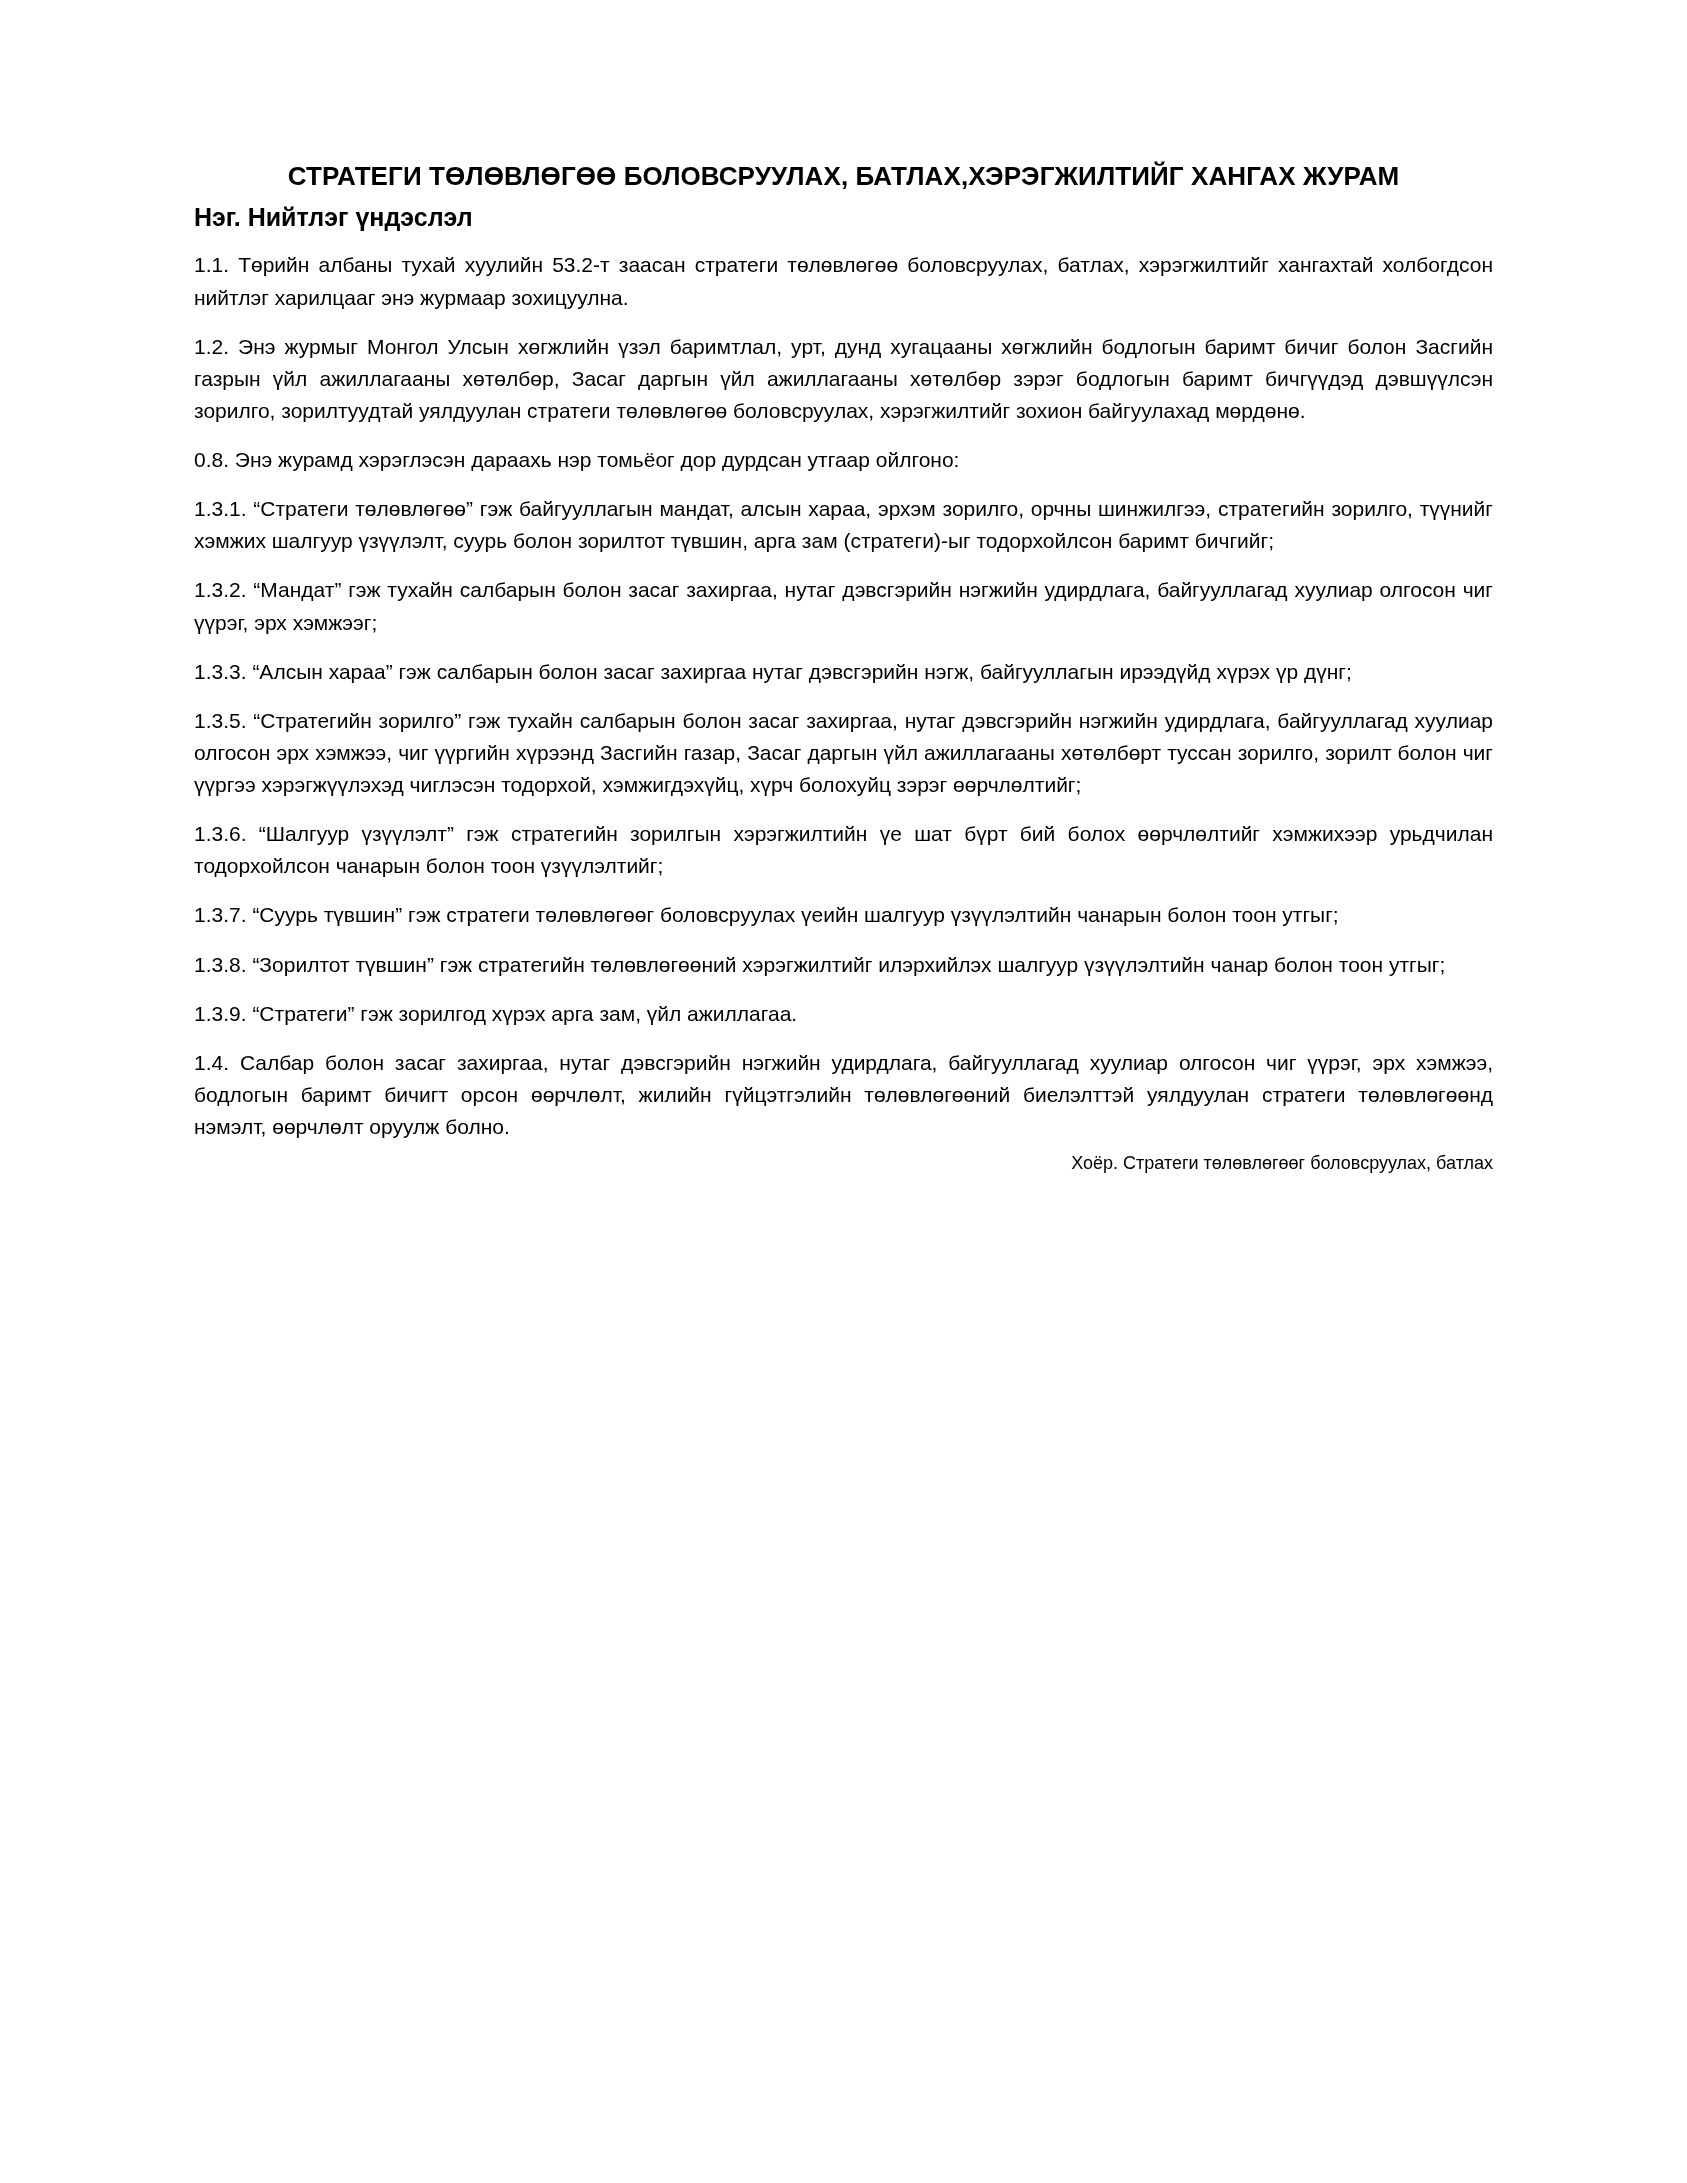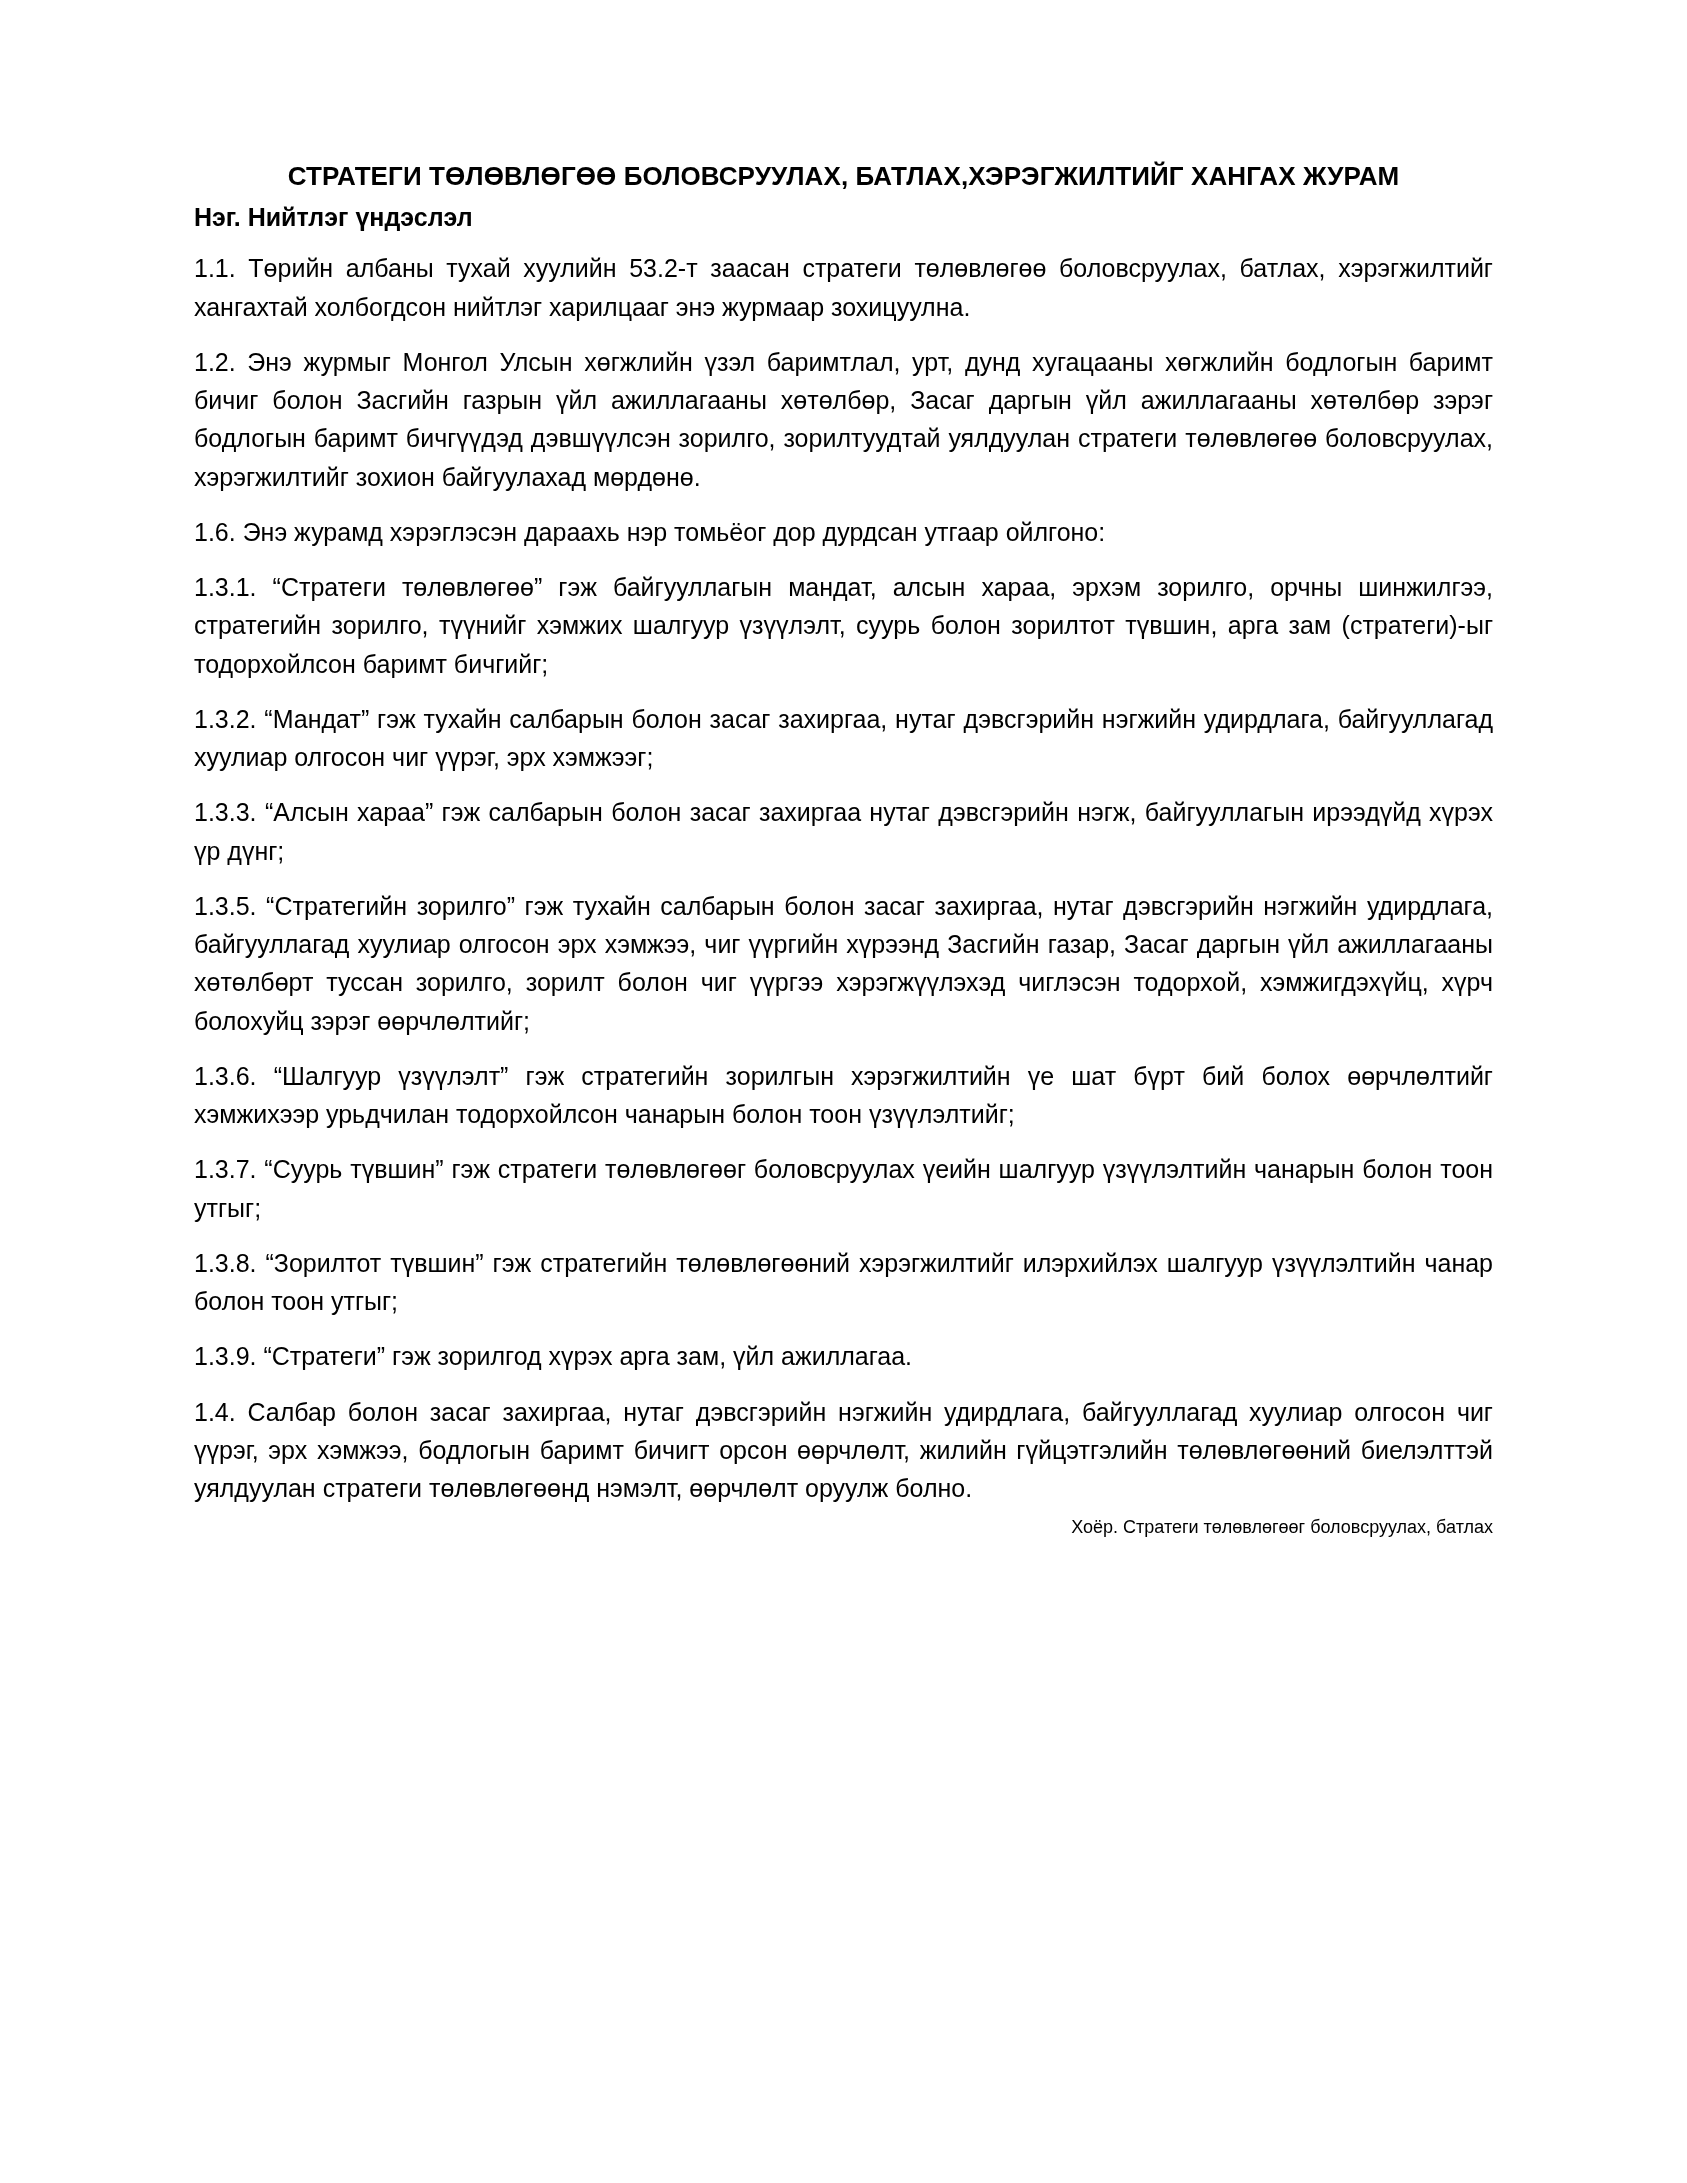--- a/index.html
+++ b/index.html
@@ -28,21 +28,21 @@
     margin: 0 0 10.6px 0;
     letter-spacing: 0.1px;
   }
   .section-heading-center {
     font-size: 25px;
     font-weight: bold;
     line-height: 1.2;
     margin: 0 0 17px 0;
   }
   p.body-par {
-    font-size: 25px;
+    font-size: 21px;
     line-height: 1.53;
     text-align: justify;
     text-justify: inter-word;
     margin: 0 0 17px 0;
     -webkit-hyphens: none;
     hyphens: none;
   }
   p.body-par:last-of-type {
     margin-bottom: 8px;
   }
@@ -61,21 +61,21 @@
 <body>
 
 <div class="page">
 
   <h1 class="doc-title">СТРАТЕГИ ТӨЛӨВЛӨГӨӨ БОЛОВСРУУЛАХ, БАТЛАХ,ХЭРЭГЖИЛТИЙГ ХАНГАХ ЖУРАМ</h1>
 
   <h2 class="section-heading-center">Нэг. Нийтлэг үндэслэл</h2>
 
   <p class="body-par">1.1. Төрийн албаны тухай хуулийн 53.2-т заасан стратеги төлөвлөгөө боловсруулах, батлах, хэрэгжилтийг хангахтай холбогдсон нийтлэг харилцааг энэ журмаар зохицуулна.</p>
   <p class="body-par">1.2. Энэ журмыг Монгол Улсын хөгжлийн үзэл баримтлал, урт, дунд хугацааны хөгжлийн бодлогын баримт бичиг болон Засгийн газрын үйл ажиллагааны хөтөлбөр, Засаг даргын үйл ажиллагааны хөтөлбөр зэрэг бодлогын баримт бичгүүдэд дэвшүүлсэн зорилго, зорилтуудтай уялдуулан стратеги төлөвлөгөө боловсруулах, хэрэгжилтийг зохион байгуулахад мөрдөнө.</p>
-  <p class="body-par par-last-line-natural">1.6. Энэ журамд хэрэглэсэн дараахь нэр томьёог дор дурдсан утгаар ойлгоно:</p>
+  <p class="body-par par-last-line-natural">0.8. Энэ журамд хэрэглэсэн дараахь нэр томьёог дор дурдсан утгаар ойлгоно:</p>
   <p class="body-par">1.3.1. “Стратеги төлөвлөгөө” гэж байгууллагын мандат, алсын хараа, эрхэм зорилго, орчны шинжилгээ, стратегийн зорилго, түүнийг хэмжих шалгуур үзүүлэлт, суурь болон зорилтот түвшин, арга зам (стратеги)-ыг тодорхойлсон баримт бичгийг;</p>
   <p class="body-par">1.3.2. “Мандат” гэж тухайн салбарын болон засаг захиргаа, нутаг дэвсгэрийн нэгжийн удирдлага, байгууллагад хуулиар олгосон чиг үүрэг, эрх хэмжээг;</p>
   <p class="body-par">1.3.3. “Алсын хараа” гэж салбарын болон засаг захиргаа нутаг дэвсгэрийн нэгж, байгууллагын ирээдүйд хүрэх үр дүнг;</p>
   <p class="body-par">1.3.5. “Стратегийн зорилго” гэж тухайн салбарын болон засаг захиргаа, нутаг дэвсгэрийн нэгжийн удирдлага, байгууллагад хуулиар олгосон эрх хэмжээ, чиг үүргийн хүрээнд Засгийн газар, Засаг даргын үйл ажиллагааны хөтөлбөрт туссан зорилго, зорилт болон чиг үүргээ хэрэгжүүлэхэд чиглэсэн тодорхой, хэмжигдэхүйц, хүрч болохуйц зэрэг өөрчлөлтийг;</p>
   <p class="body-par">1.3.6. “Шалгуур үзүүлэлт” гэж стратегийн зорилгын хэрэгжилтийн үе шат бүрт бий болох өөрчлөлтийг хэмжихээр урьдчилан тодорхойлсон чанарын болон тоон үзүүлэлтийг;</p>
   <p class="body-par">1.3.7. “Суурь түвшин” гэж стратеги төлөвлөгөөг боловсруулах үеийн шалгуур үзүүлэлтийн чанарын болон тоон утгыг;</p>
   <p class="body-par">1.3.8. “Зорилтот түвшин” гэж стратегийн төлөвлөгөөний хэрэгжилтийг илэрхийлэх шалгуур үзүүлэлтийн чанар болон тоон утгыг;</p>
   <p class="body-par par-last-line-natural">1.3.9. “Стратеги” гэж зорилгод хүрэх арга зам, үйл ажиллагаа.</p>
   <p class="body-par">1.4. Салбар болон засаг захиргаа, нутаг дэвсгэрийн нэгжийн удирдлага, байгууллагад хуулиар олгосон чиг үүрэг, эрх хэмжээ, бодлогын баримт бичигт орсон өөрчлөлт, жилийн гүйцэтгэлийн төлөвлөгөөний биелэлттэй уялдуулан стратеги төлөвлөгөөнд нэмэлт, өөрчлөлт оруулж болно.</p>
 

